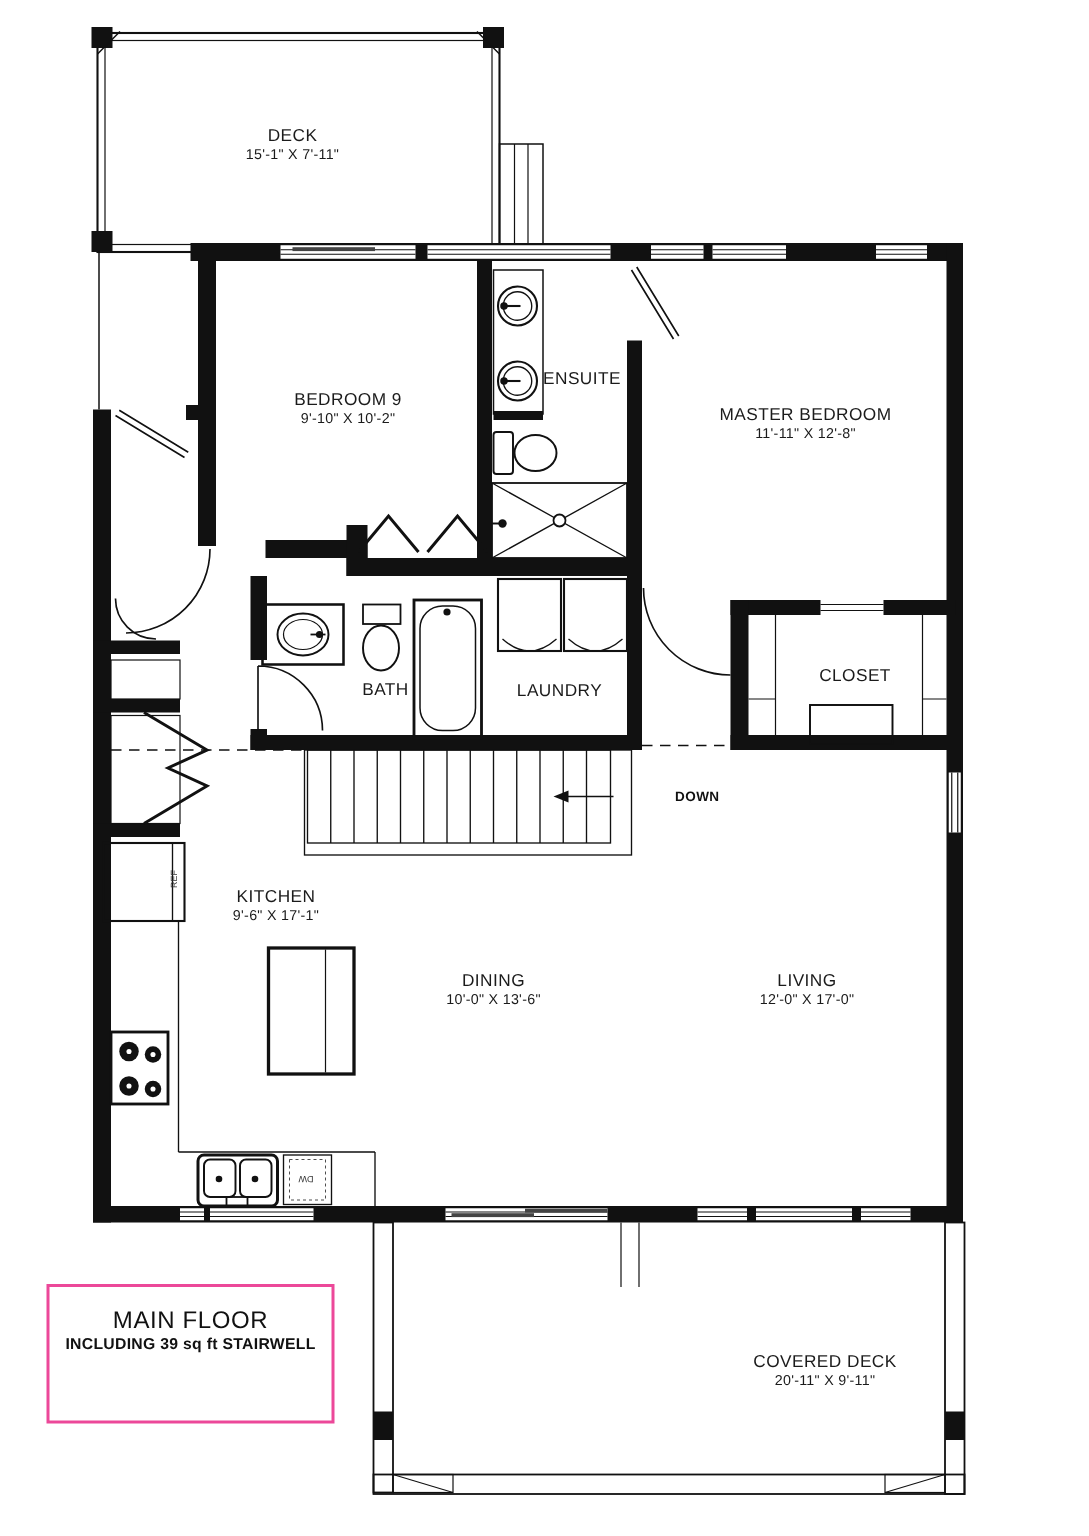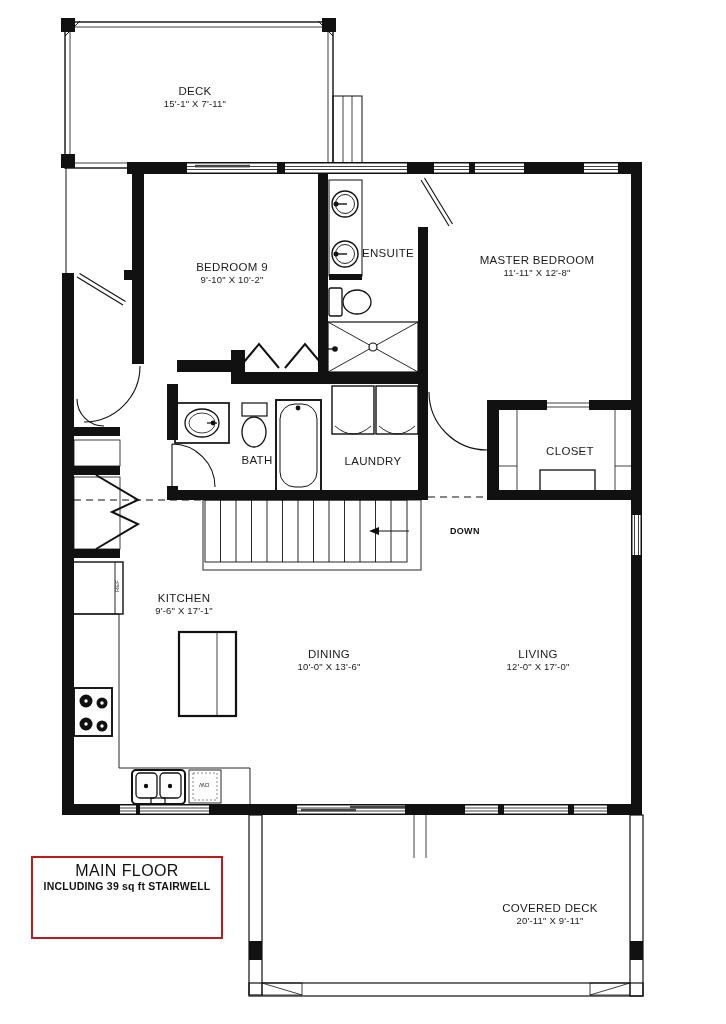--- a/index.html
+++ b/index.html
@@ -19,22 +19,22 @@
     letter-spacing:.3px;color:#111;padding-left:40px;
   }
   .appl{
     position:absolute;font-size:6px;color:#333;transform-origin:center;
     white-space:nowrap;
   }
   .ref-lbl{left:94px;top:583px;transform:rotate(-90deg);}
   .dw-lbl{left:182px;top:782px;transform:rotate(180deg);}
   .info-box{
     position:absolute;left:14px;top:856px;width:188px;height:76px;
-    border:2px solid #b91c1c;text-align:center;color:#111;background:#fff;
-    padding-top:3px;box-sizing:content-box;
+    border:2px solid #ec4899;text-align:center;color:#111;background:#fff;
+    padding-top:13px;box-sizing:content-box;
   }
   .ib1{font-size:16px;line-height:19px;letter-spacing:.4px;}
   .ib3{font-size:17px;line-height:21px;}
   .ib4{font-size:10.5px;line-height:13px;letter-spacing:.2px;font-weight:bold;}
 </style>
 </head>
 <body>
 
 <div class="plan">
 
@@ -247,21 +247,21 @@
     <div class="nm">DECK</div>
     <div class="dm">15'-1" X 7'-11"</div>
   </div>
   <div class="lbl" style="left:215px;top:273px">
     <div class="nm">BEDROOM 9</div>
     <div class="dm">9'-10" X 10'-2"</div>
   </div>
   <div class="lbl" style="left:371px;top:253px">
     <div class="nm">ENSUITE</div>
   </div>
-  <div class="lbl" style="left:520px;top:266px">
+  <div class="lbl" style="left:520px;top:283px">
     <div class="nm">MASTER BEDROOM</div>
     <div class="dm">11'-11" X 12'-8"</div>
   </div>
   <div class="lbl" style="left:240px;top:460px">
     <div class="nm">BATH</div>
   </div>
   <div class="lbl" style="left:356px;top:461px">
     <div class="nm">LAUNDRY</div>
   </div>
   <div class="lbl" style="left:553px;top:451px">

